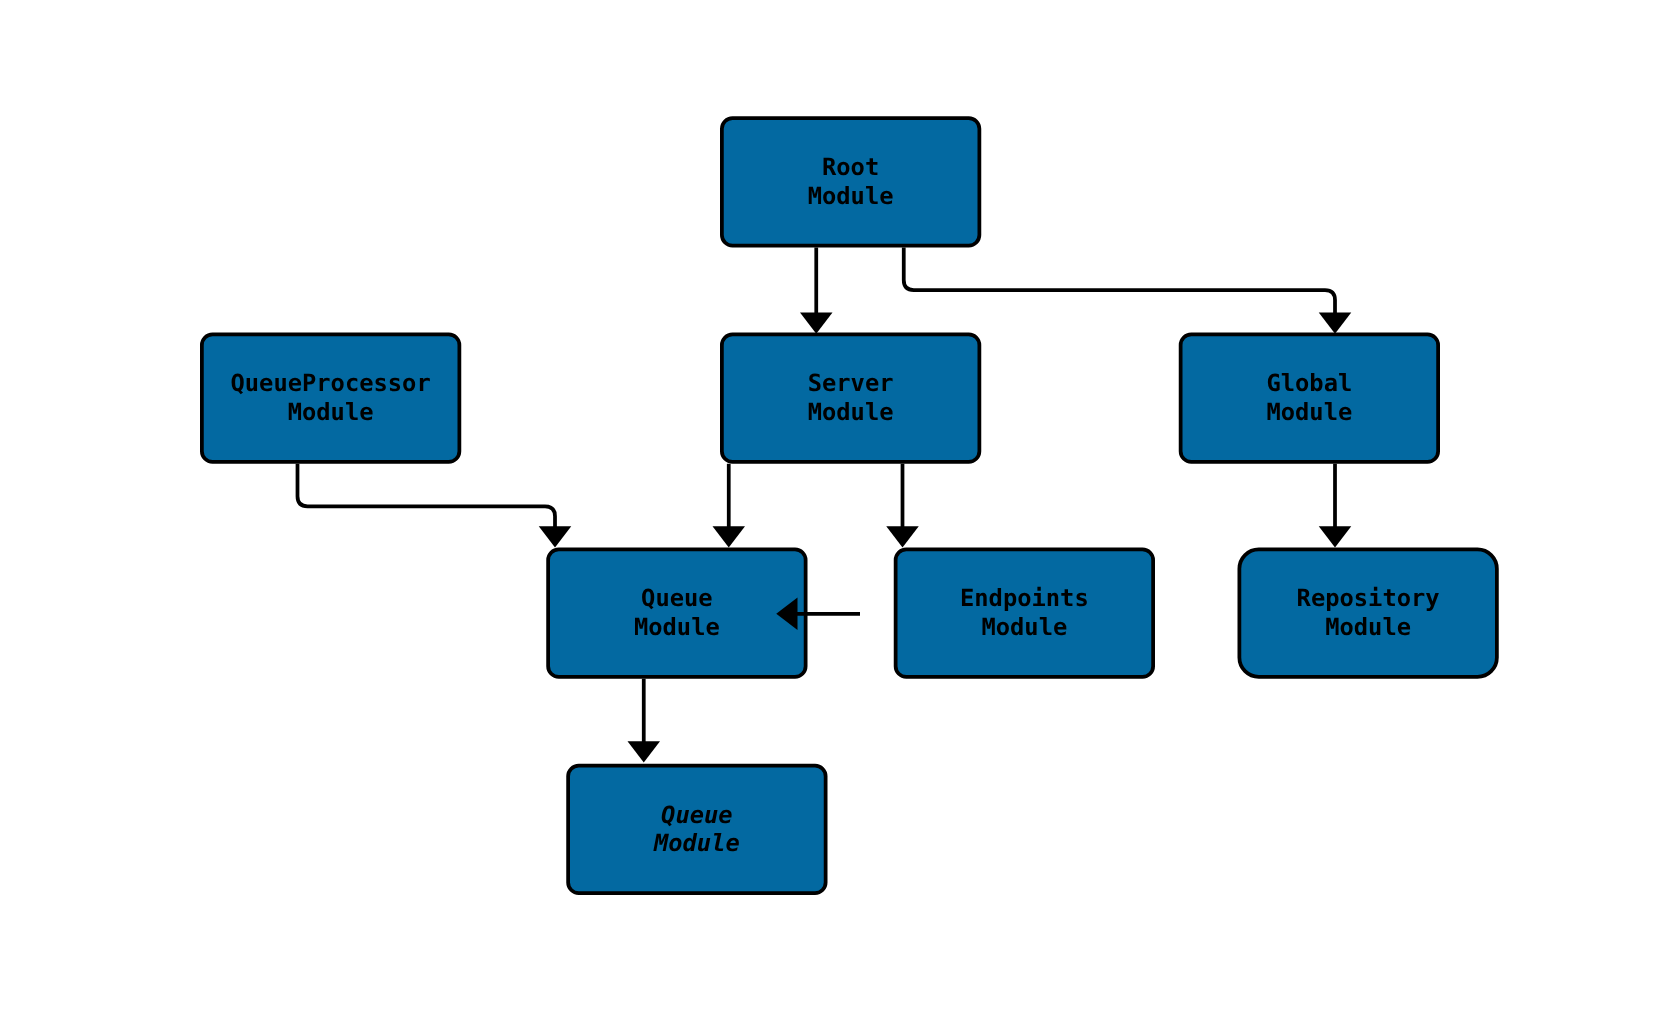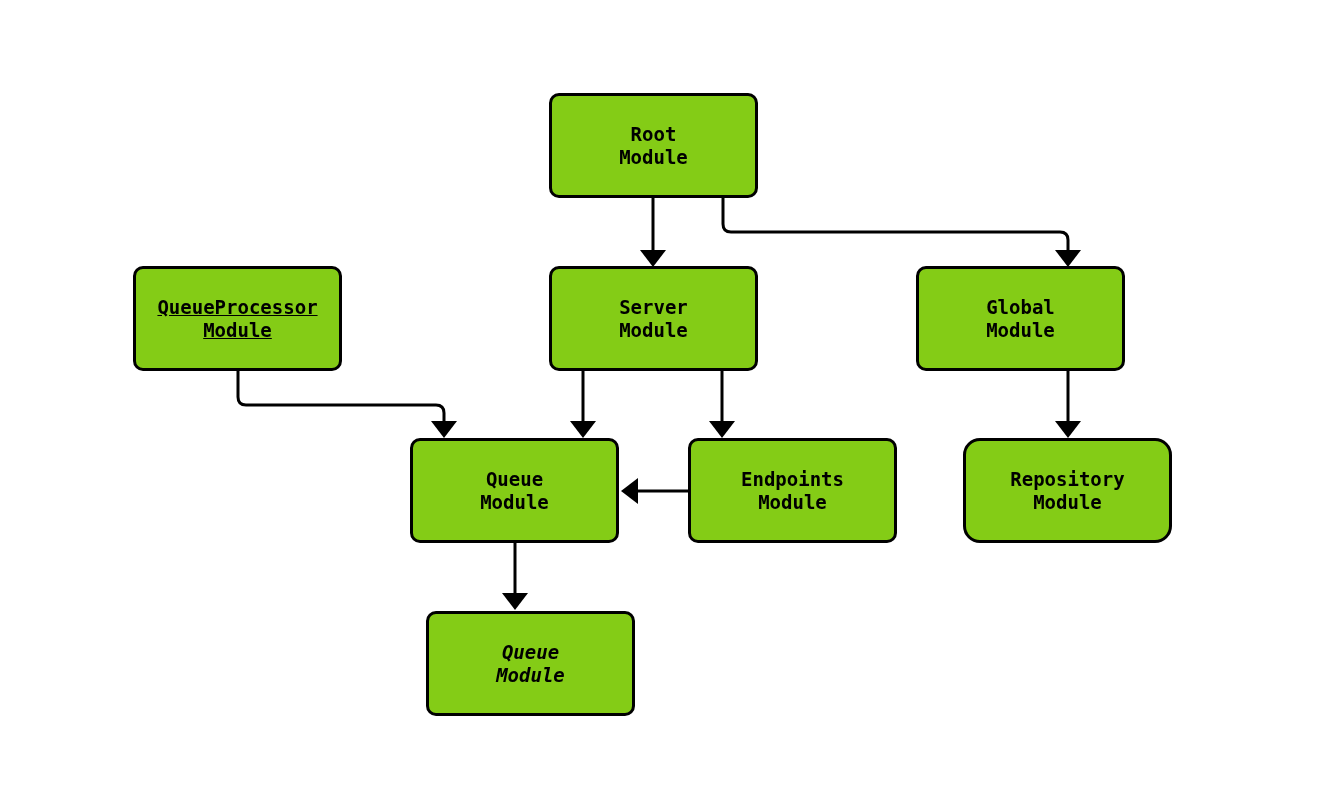--- a/index.html
+++ b/index.html
@@ -31,38 +31,39 @@
   }
   .edges-layer polygon {
     fill: #000000;
     stroke: none;
   }
   .node {
     position: absolute;
     box-sizing: border-box;
     width: 209px;
     height: 105px;
-    background: #84cc16;
+    background: #0369a1;
     border: 3px solid #000000;
     border-radius: 10px;
     display: flex;
     align-items: center;
     justify-content: center;
     z-index: 1;
+    margin-left: 27px;
   }
   .node-label {
     font-weight: bold;
     font-size: 19px;
     line-height: 23px;
     color: #000000;
     text-align: center;
     white-space: pre-line;
   }
   .n-root        { left: 549px; top: 93px;  }
-  .n-qp          { left: 133px; top: 266px; text-decoration: underline; }
+  .n-qp          { left: 133px; top: 266px; }
   .n-server      { left: 549px; top: 266px; }
   .n-global      { left: 916px; top: 266px; }
   .n-core        { left: 410px; top: 438px; }
   .n-endpoints   { left: 688px; top: 438px; }
   .n-repository  { left: 963px; top: 438px; border-radius: 17px; }
   .n-queue       { left: 426px; top: 611px; font-style: italic; }
 </style>
 </head>
 <body>
 

